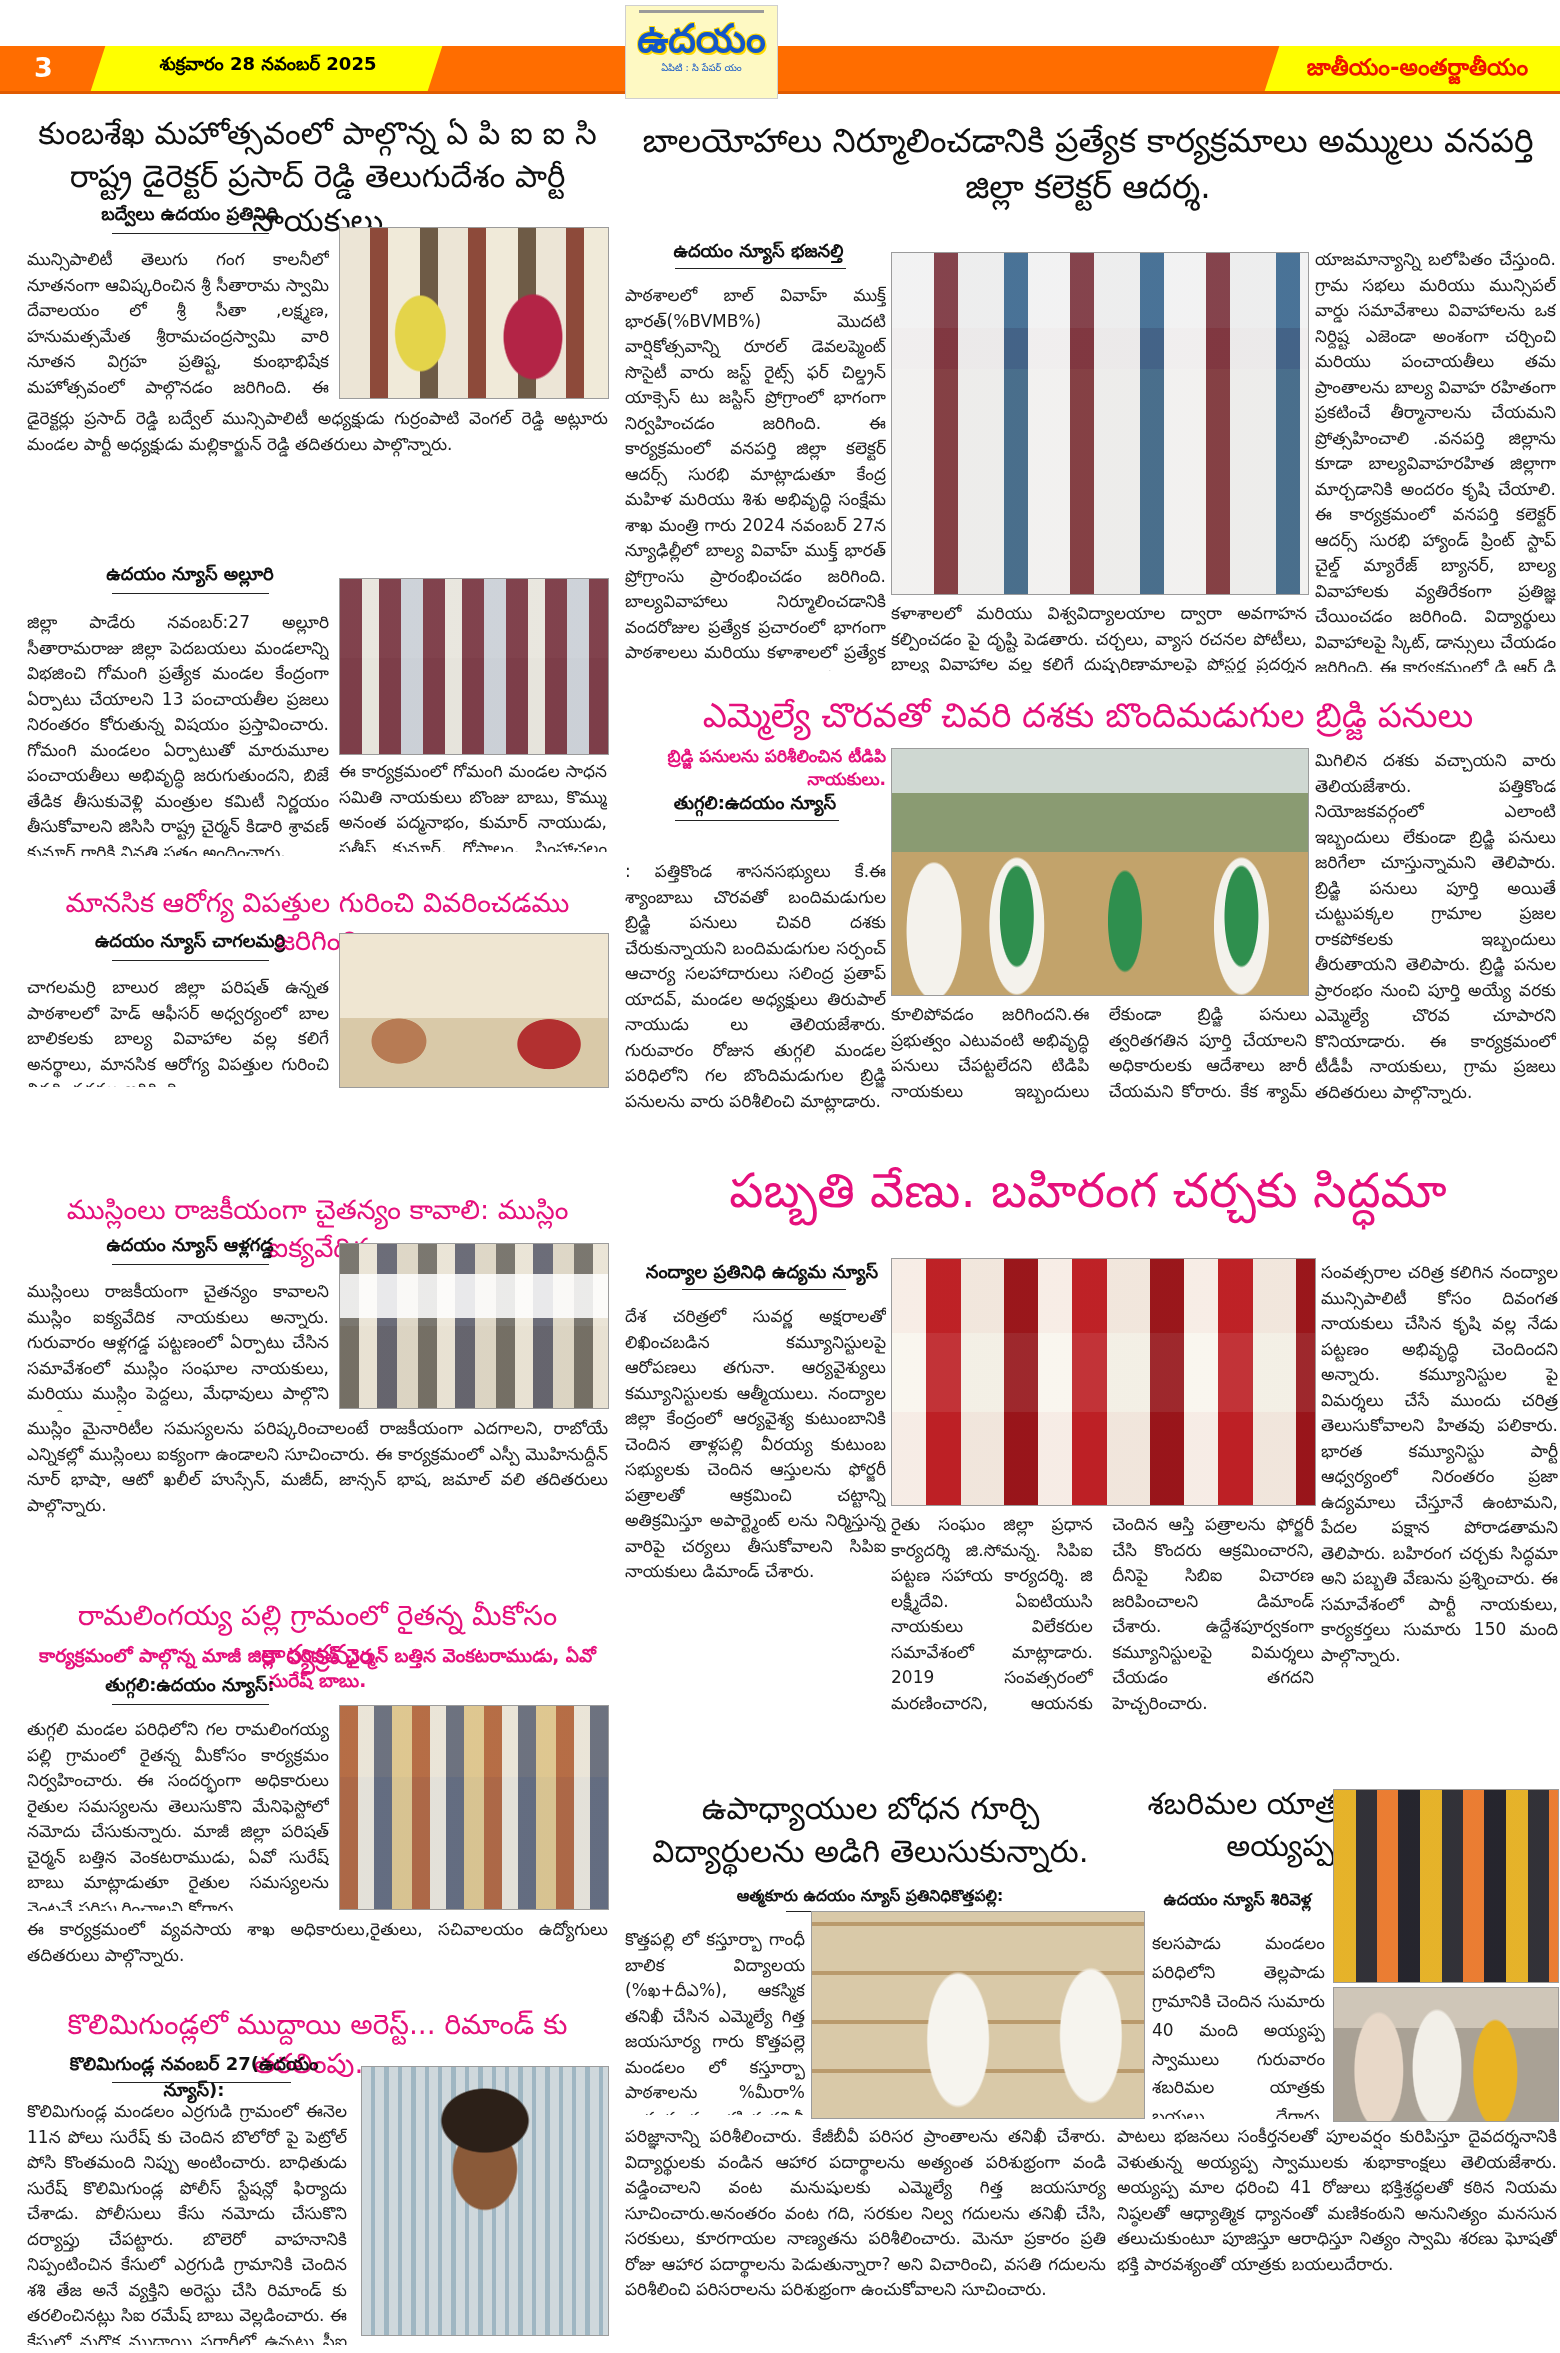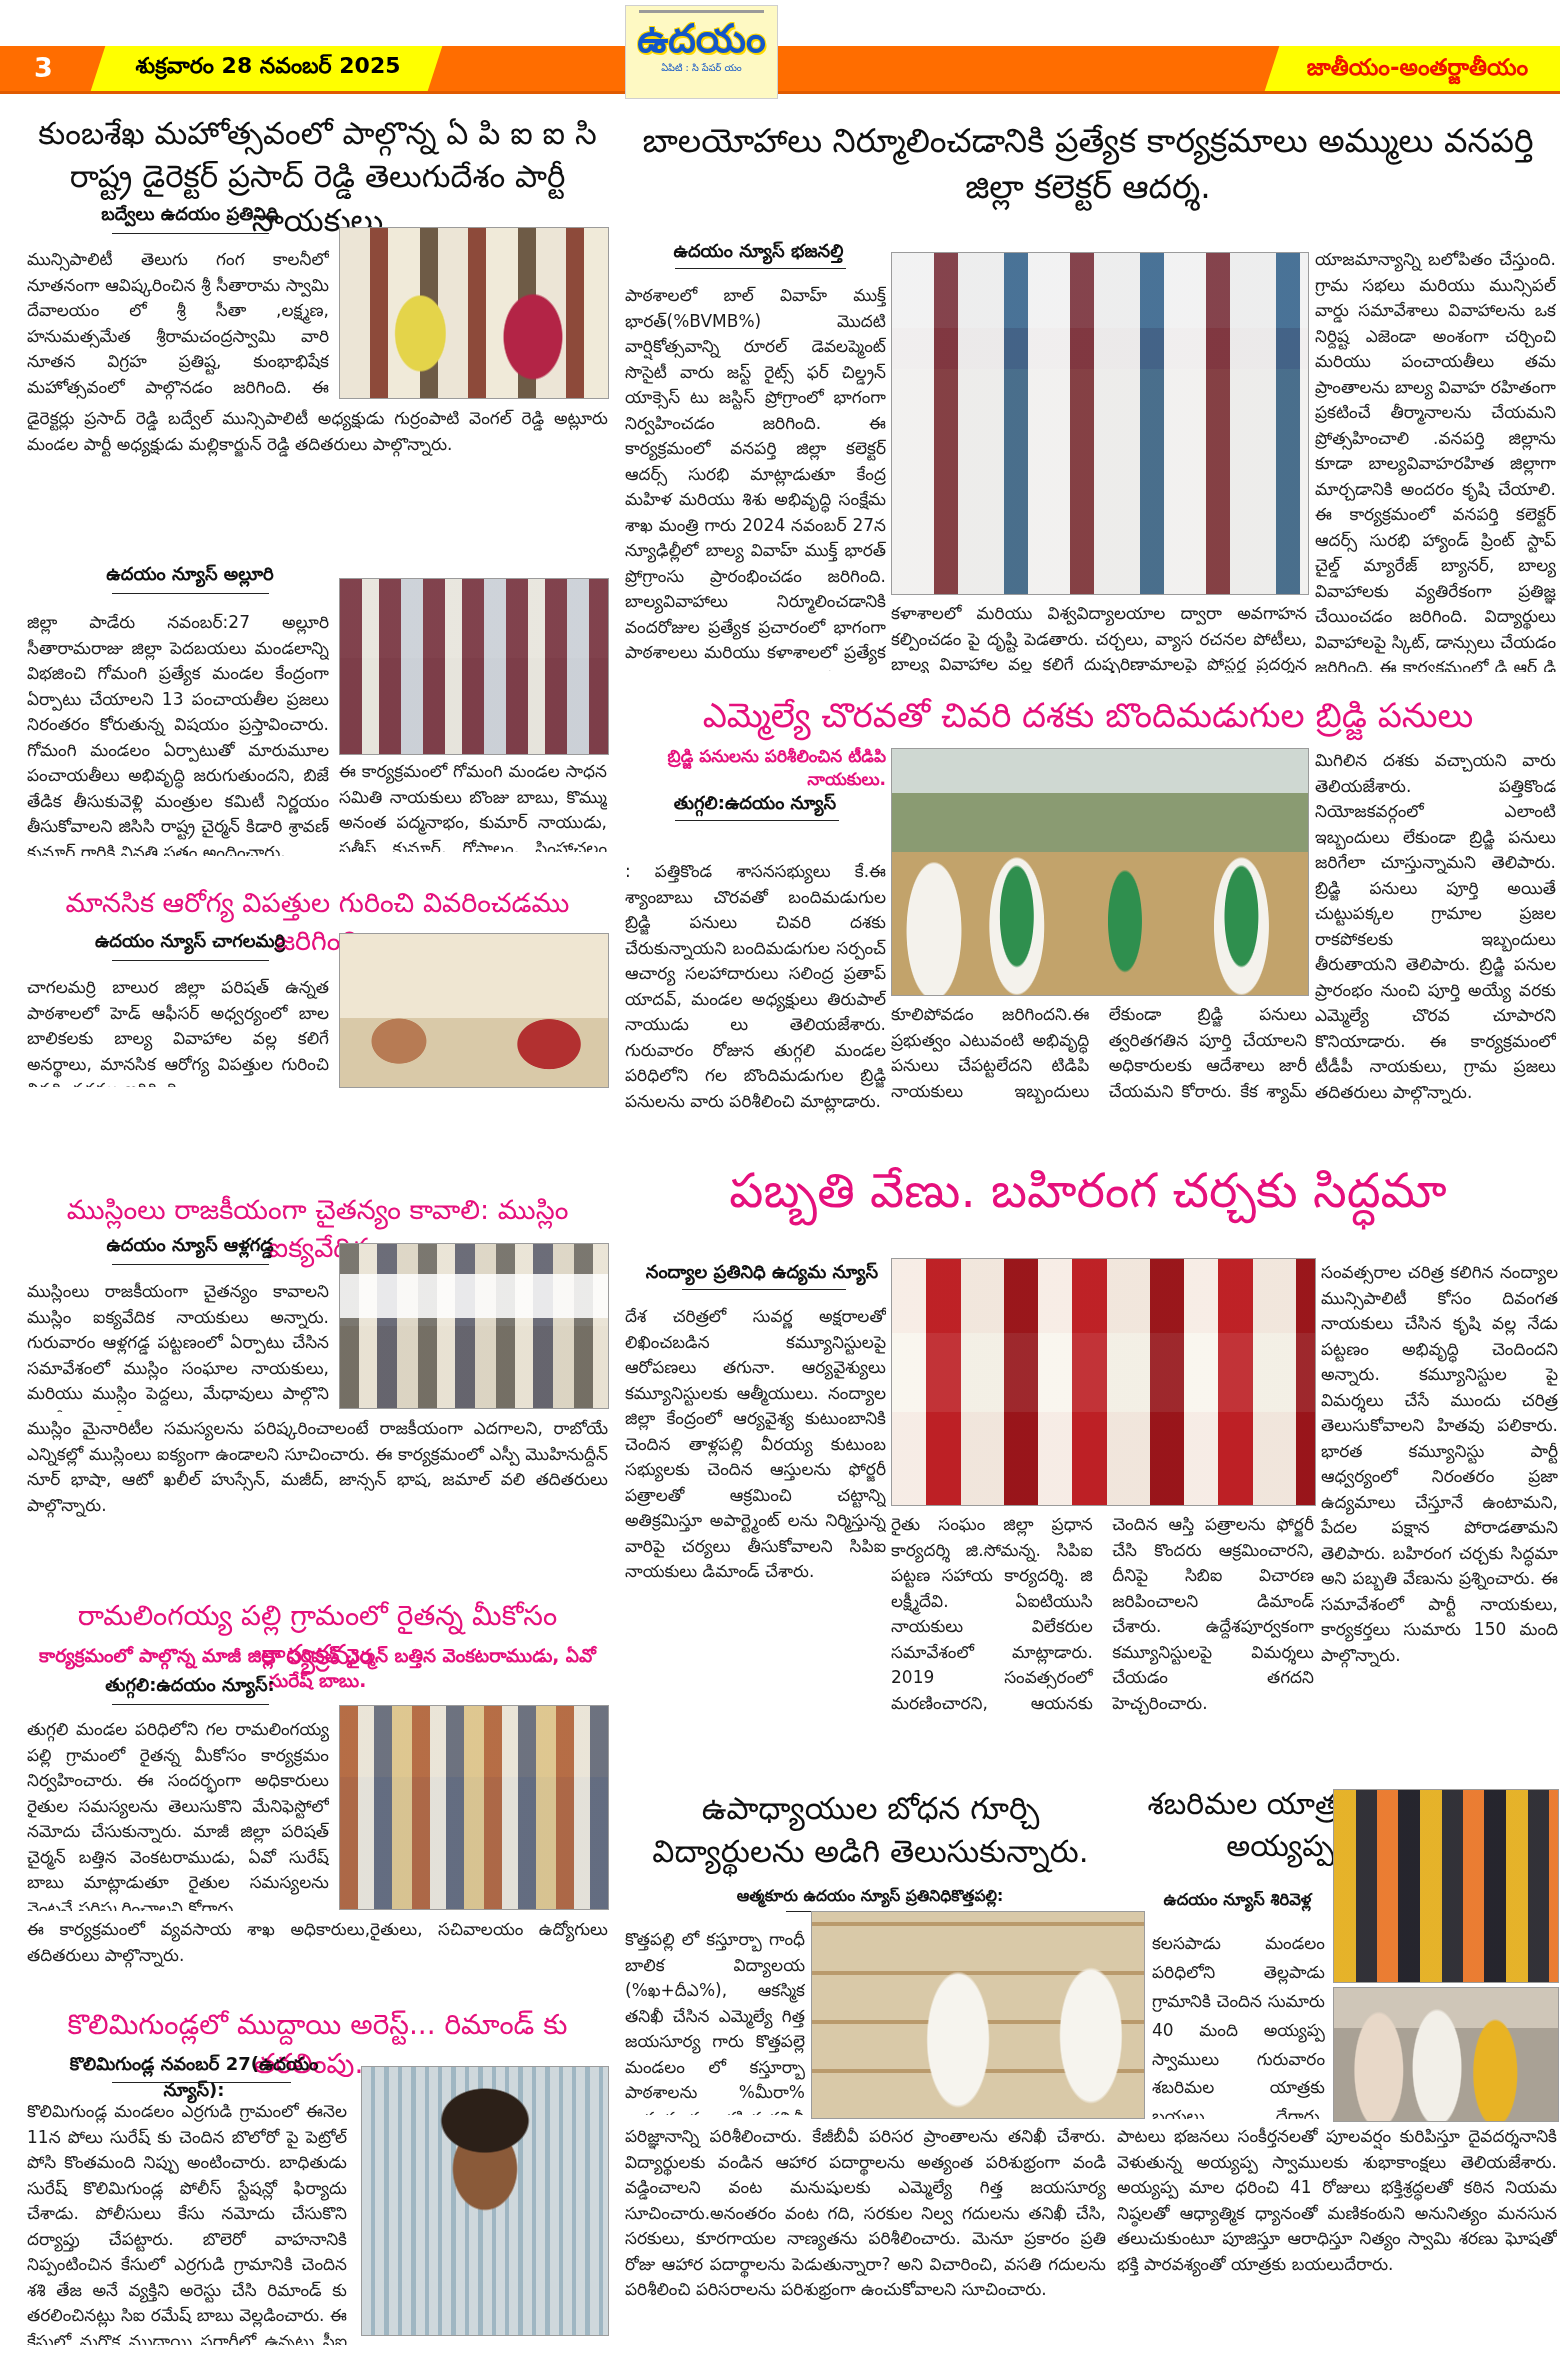--- a/index.html
+++ b/index.html
@@ -1,21 +1,21 @@
 <!DOCTYPE html>
 <html style="font-size:12px"><head>
 <meta charset="utf-8">
 <style>
   html,body{margin:0;padding:0;background:#e9e9e9;font-family:"DejaVu Sans",sans-serif;}
   .page{position:relative;width:1561px;height:2354px;background:#ffffff;margin:0 auto;overflow:hidden;}
   
   .band{position:absolute;left:0;top:46px;width:1561px;height:45px;background:#ff6d00;border-bottom:3px solid #e05a00;}
   .pagenum{position:absolute;left:34px;top:52px;color:#ffffff;font-size:27px;font-weight:800;}
   .date-shape{position:absolute;left:98px;top:46px;width:337px;height:45px;background:#ffff00;transform:skewX(-18deg);}
-  .date-text{position:absolute;left:104px;top:53px;width:328px;text-align:center;font-weight:800;font-size:22px;color:#000;}
+  .date-text{position:absolute;left:104px;top:53px;width:328px;text-align:center;font-weight:800;font-size:18px;color:#000;}
   .sect-shape{position:absolute;left:1272px;top:46px;width:298px;height:45px;background:#ffff00;transform:skewX(-18deg);}
   .sect-text{position:absolute;left:1276px;top:54px;width:283px;text-align:center;font-weight:800;font-size:23px;color:#ee1100;}
   .logo-box{position:absolute;left:625px;top:4.5px;width:151px;height:92px;background:#fef9c3;border:0.7px solid #cfcfcf;text-align:center;}
   .logo-minirow{height:3px;background:#9a9a9a;margin:4.5px 13.4px 0 13.4px;}
   .logo-text{color:#1356c8;font-size:39px;font-weight:800;line-height:1.1;margin-top:4.5px;
              text-shadow:1.5px 1.5px 0 #ffd900,-0.7px -0.7px 0 #ffd900,0.7px -0.7px 0 #ffd900,-0.7px 0.7px 0 #ffd900;}
   .logo-sub{color:#1356c8;font-size:9.7px;font-weight:400;margin-top:1.5px;}
   
   .hl{position:absolute;text-align:center;font-weight:400;color:#101010;line-height:1.4;}
   .hl.pink{color:#e5107c;}

